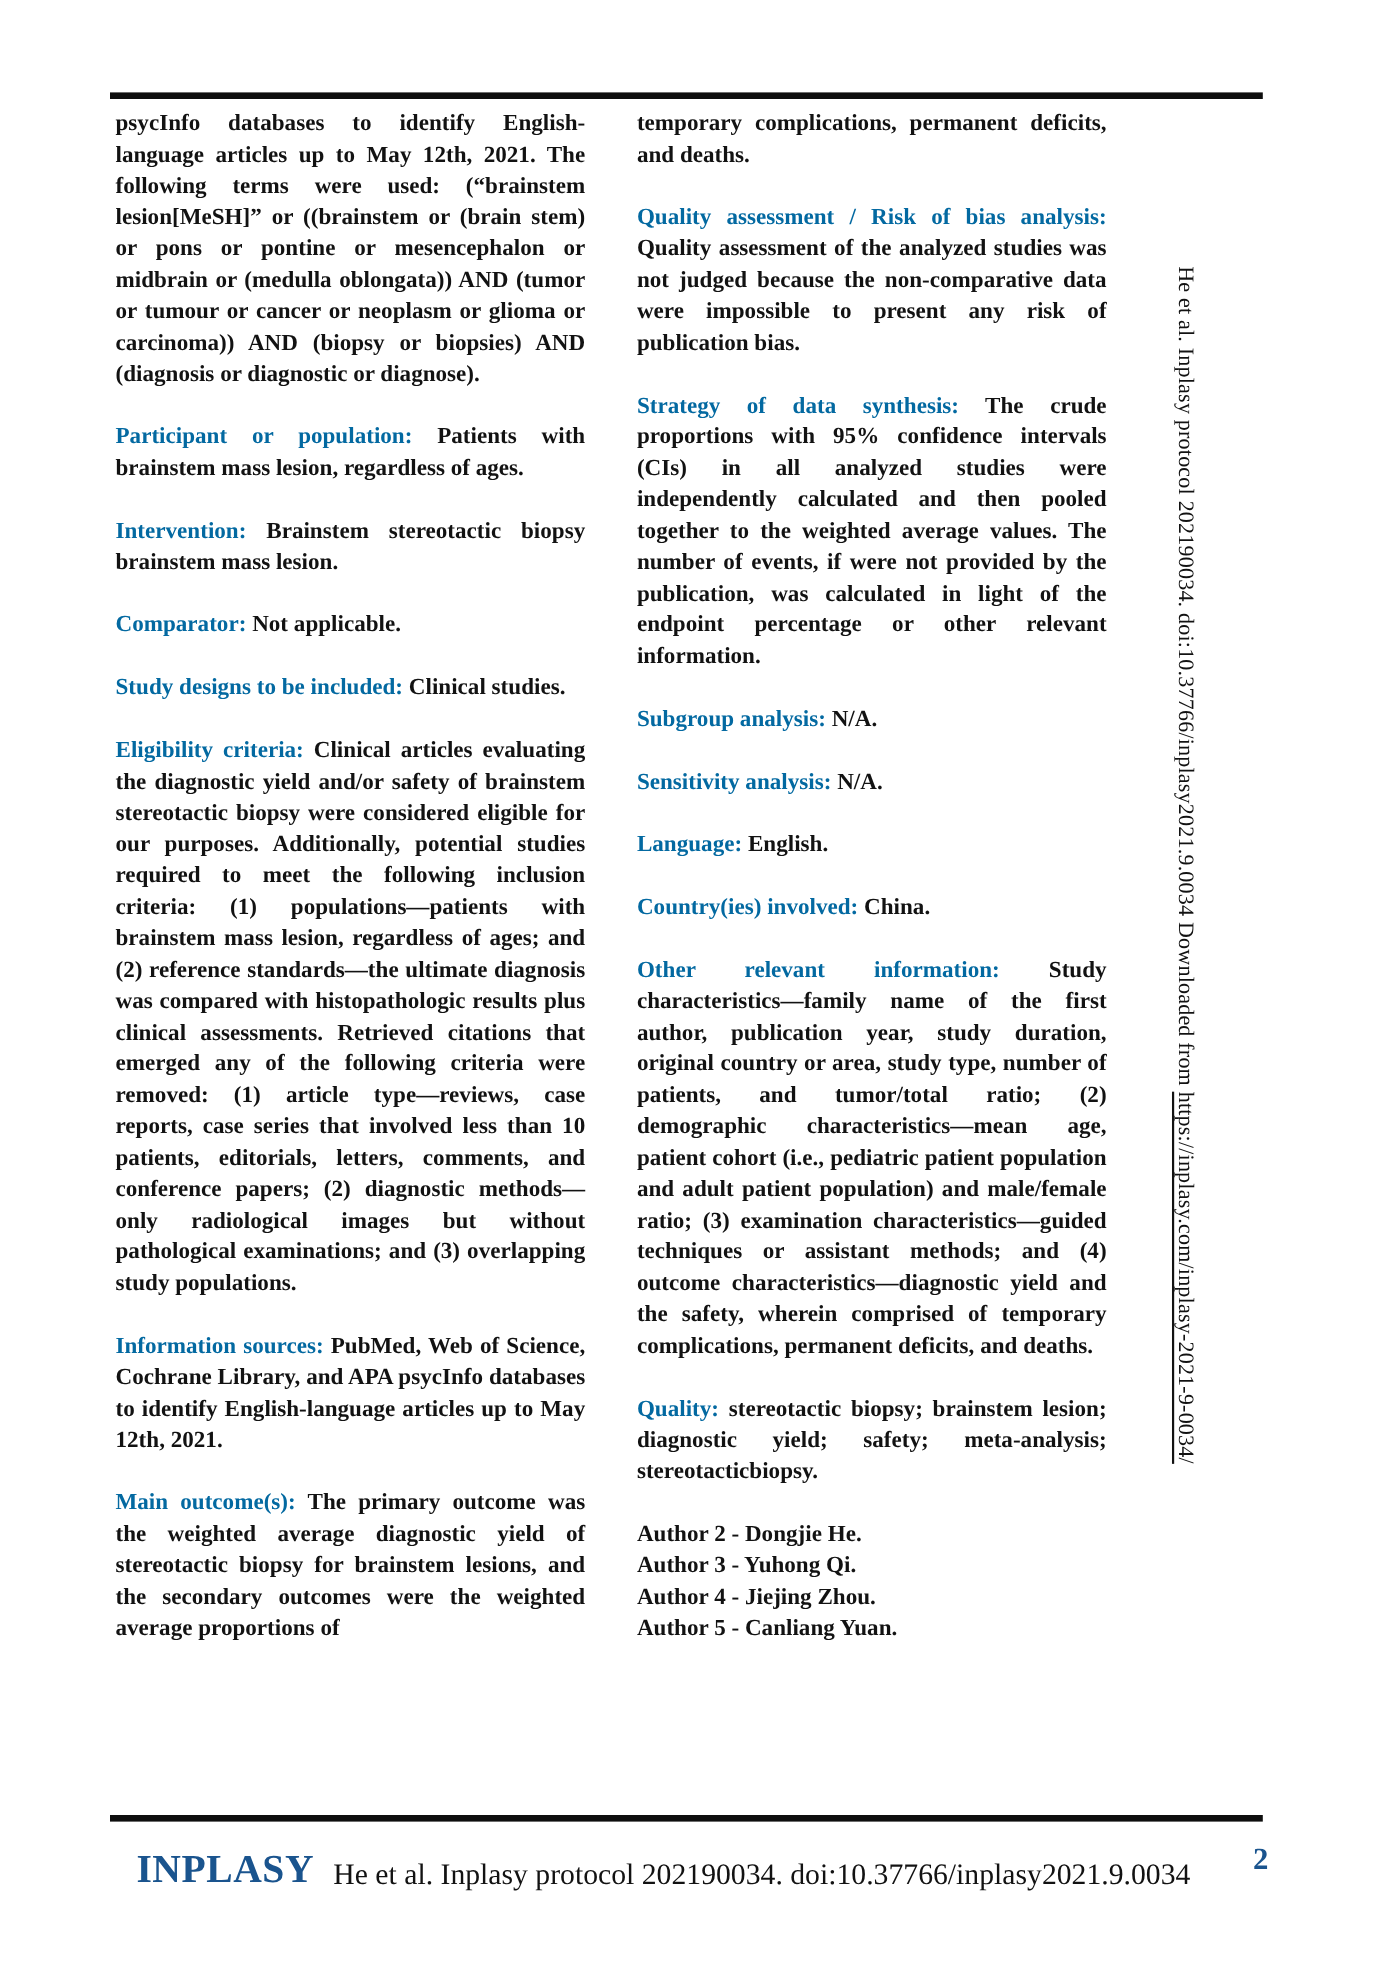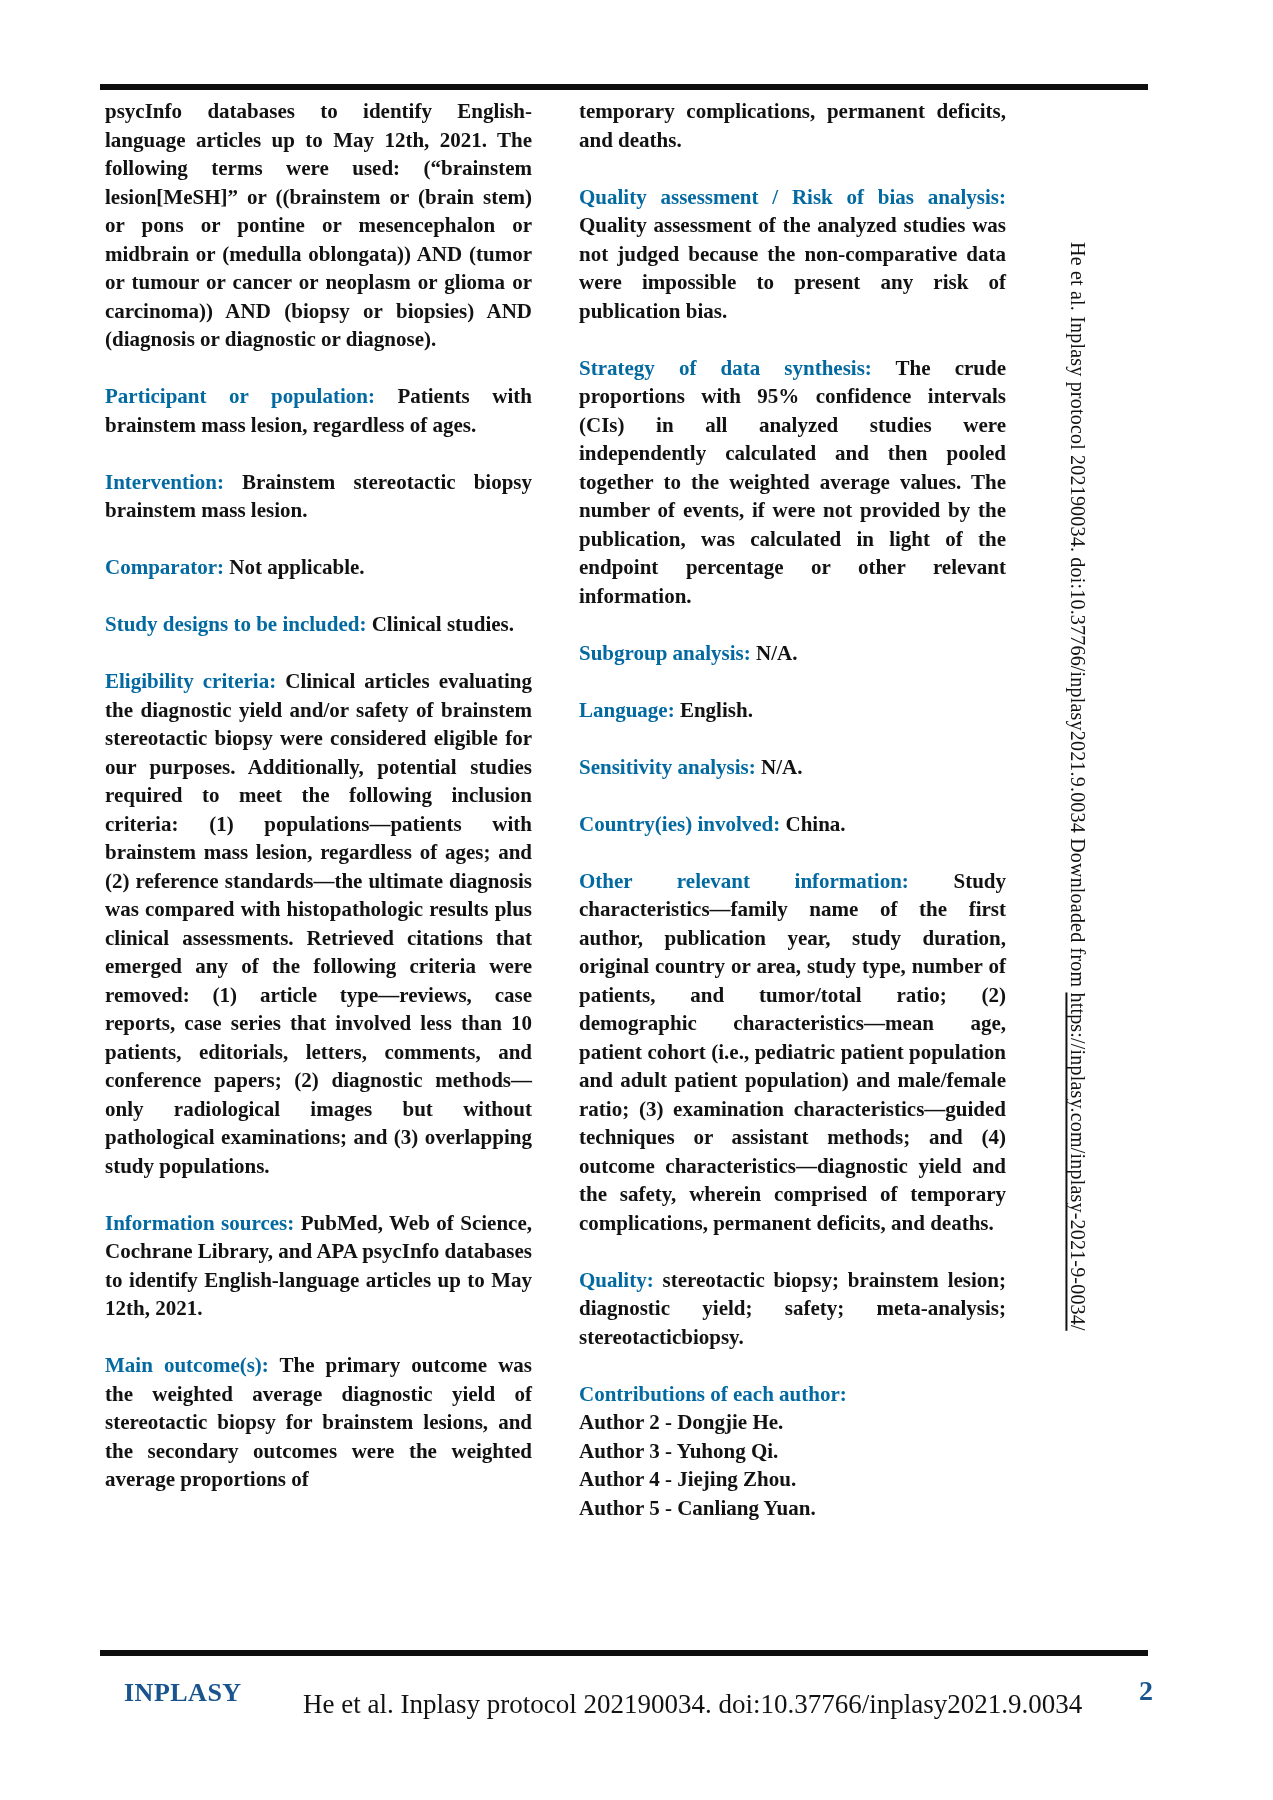--- a/index.html
+++ b/index.html
@@ -53,21 +53,21 @@
     letter-spacing:0.2px;
   }
   .side-citation .side-link {
     color:#121212;
     text-decoration:underline;
   }
 
   .footer-logo {
     position:absolute;
     left:124px; top:1678px;
-    font-size:26px;
+    font-size:36px;
     font-weight:bold;
     letter-spacing:0.5px;
     color:#1a548e;
   }
   .footer-citation {
     position:absolute;
     left:303px; top:1689px;
     font-size:27px;
     color:#121212;
   }
@@ -124,36 +124,35 @@
       <p class="para">
         <span class="head">Quality assessment / Risk of bias analysis:</span><span> Quality assessment of the analyzed studies was not judged because the non-comparative data were impossible to present any risk of publication bias.</span>
       </p>
       <p class="para">
         <span class="head">Strategy of data synthesis:</span><span> The crude proportions with 95% confidence intervals (CIs) in all analyzed studies were independently calculated and then pooled together to the weighted average values. The number of events, if were not provided by the publication, was calculated in light of the endpoint percentage or other relevant information.</span>
       </p>
       <p class="para">
         <span class="head">Subgroup analysis:</span><span> N/A.</span>
       </p>
       <p class="para">
-        <span class="head">Language:</span><span> English.</span>
+        <span class="head">Sensitivity analysis:</span><span> N/A.</span>
       </p>
       <p class="para">
-        <span class="head">Sensitivity analysis:</span><span> N/A.</span>
+        <span class="head">Language:</span><span> English.</span>
       </p>
       <p class="para">
         <span class="head">Country(ies) involved:</span><span> China.</span>
       </p>
       <p class="para">
         <span class="head">Other relevant information:</span><span> Study characteristics—family name of the first author, publication year, study duration, original country or area, study type, number of patients, and tumor/total ratio; (2) demographic characteristics—mean age, patient cohort (i.e., pediatric patient population and adult patient population) and male/female ratio; (3) examination characteristics—guided techniques or assistant methods; and (4) outcome characteristics—diagnostic yield and the safety, wherein comprised of temporary complications, permanent deficits, and deaths.</span>
       </p>
       <p class="para">
         <span class="head">Quality:</span><span> stereotactic biopsy; brainstem lesion; diagnostic yield; safety; meta-analysis; stereotacticbiopsy.</span>
       </p>
       <p class="para contrib">
-        <span class="head">Contributions of each author:</span>
         <span class="line">Author 2 - Dongjie He.</span>
         <span class="line">Author 3 - Yuhong Qi.</span>
         <span class="line">Author 4 - Jiejing Zhou.</span>
         <span class="line">Author 5 - Canliang Yuan.</span>
       </p>
     </div>
 
   </div>
 
   <div class="side-citation">

